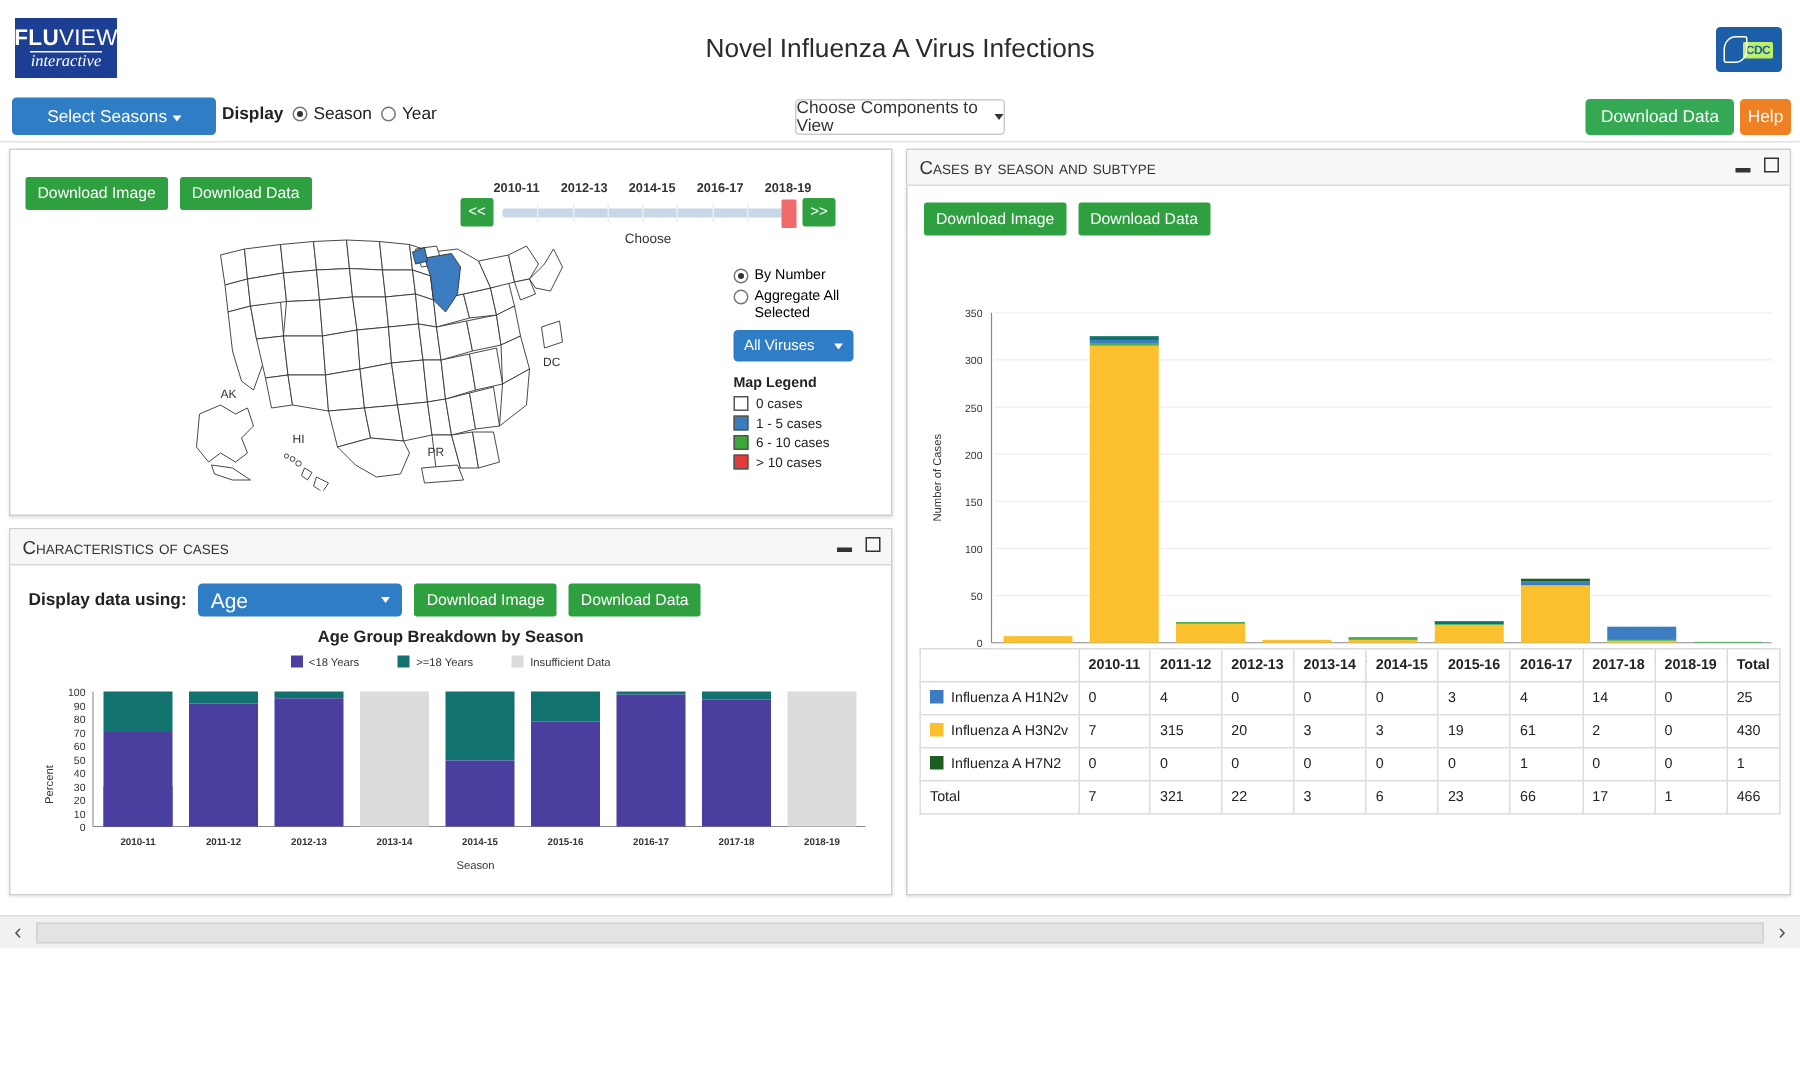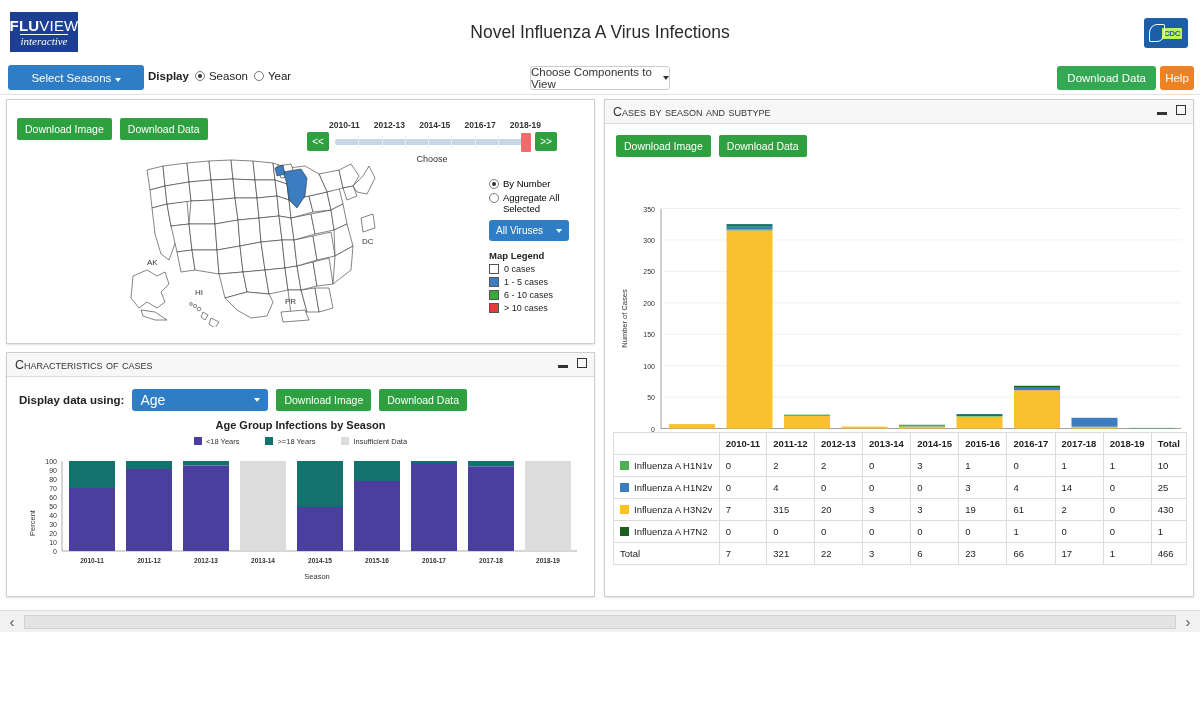--- a/index.html
+++ b/index.html
@@ -505,21 +505,21 @@
     <div class="char-ctrls">
       <span class="lbl">Display data using:</span>
       <div class="age-select">
         <span>Age</span>
         <span class="caret-down"></span>
       </div>
       <button class="gbtn">Download Image</button>
       <button class="gbtn">Download Data</button>
     </div>
 
-    <div class="char-chart-title">Age Group Infections by Season</div>
+    <div class="char-chart-title">Age Group Breakdown by Season</div>
 
     <div class="char-legend">
       <span class="it">
         <span class="sw" style="background:#4a3f9e"></span>
         <span>&lt;18 Years</span>
       </span>
       <span class="it">
         <span class="sw" style="background:#12736e"></span>
         <span>&gt;=18 Years</span>
       </span>
@@ -690,33 +690,20 @@
             <th>2014-15</th>
             <th>2015-16</th>
             <th>2016-17</th>
             <th>2017-18</th>
             <th>2018-19</th>
             <th>Total</th>
           </tr>
         </thead>
         <tbody>
           <tr>
-            <td class="label-cell"><span class="tsw" style="background:#4caf50"></span><span>Influenza A H1N1v</span></td>
-            <td>0</td>
-            <td>2</td>
-            <td>2</td>
-            <td>0</td>
-            <td>3</td>
-            <td>1</td>
-            <td>0</td>
-            <td>1</td>
-            <td>1</td>
-            <td>10</td>
-          </tr>
-          <tr>
             <td class="label-cell"><span class="tsw" style="background:#3b7dc0"></span><span>Influenza A H1N2v</span></td>
             <td>0</td>
             <td>4</td>
             <td>0</td>
             <td>0</td>
             <td>0</td>
             <td>3</td>
             <td>4</td>
             <td>14</td>
             <td>0</td>

